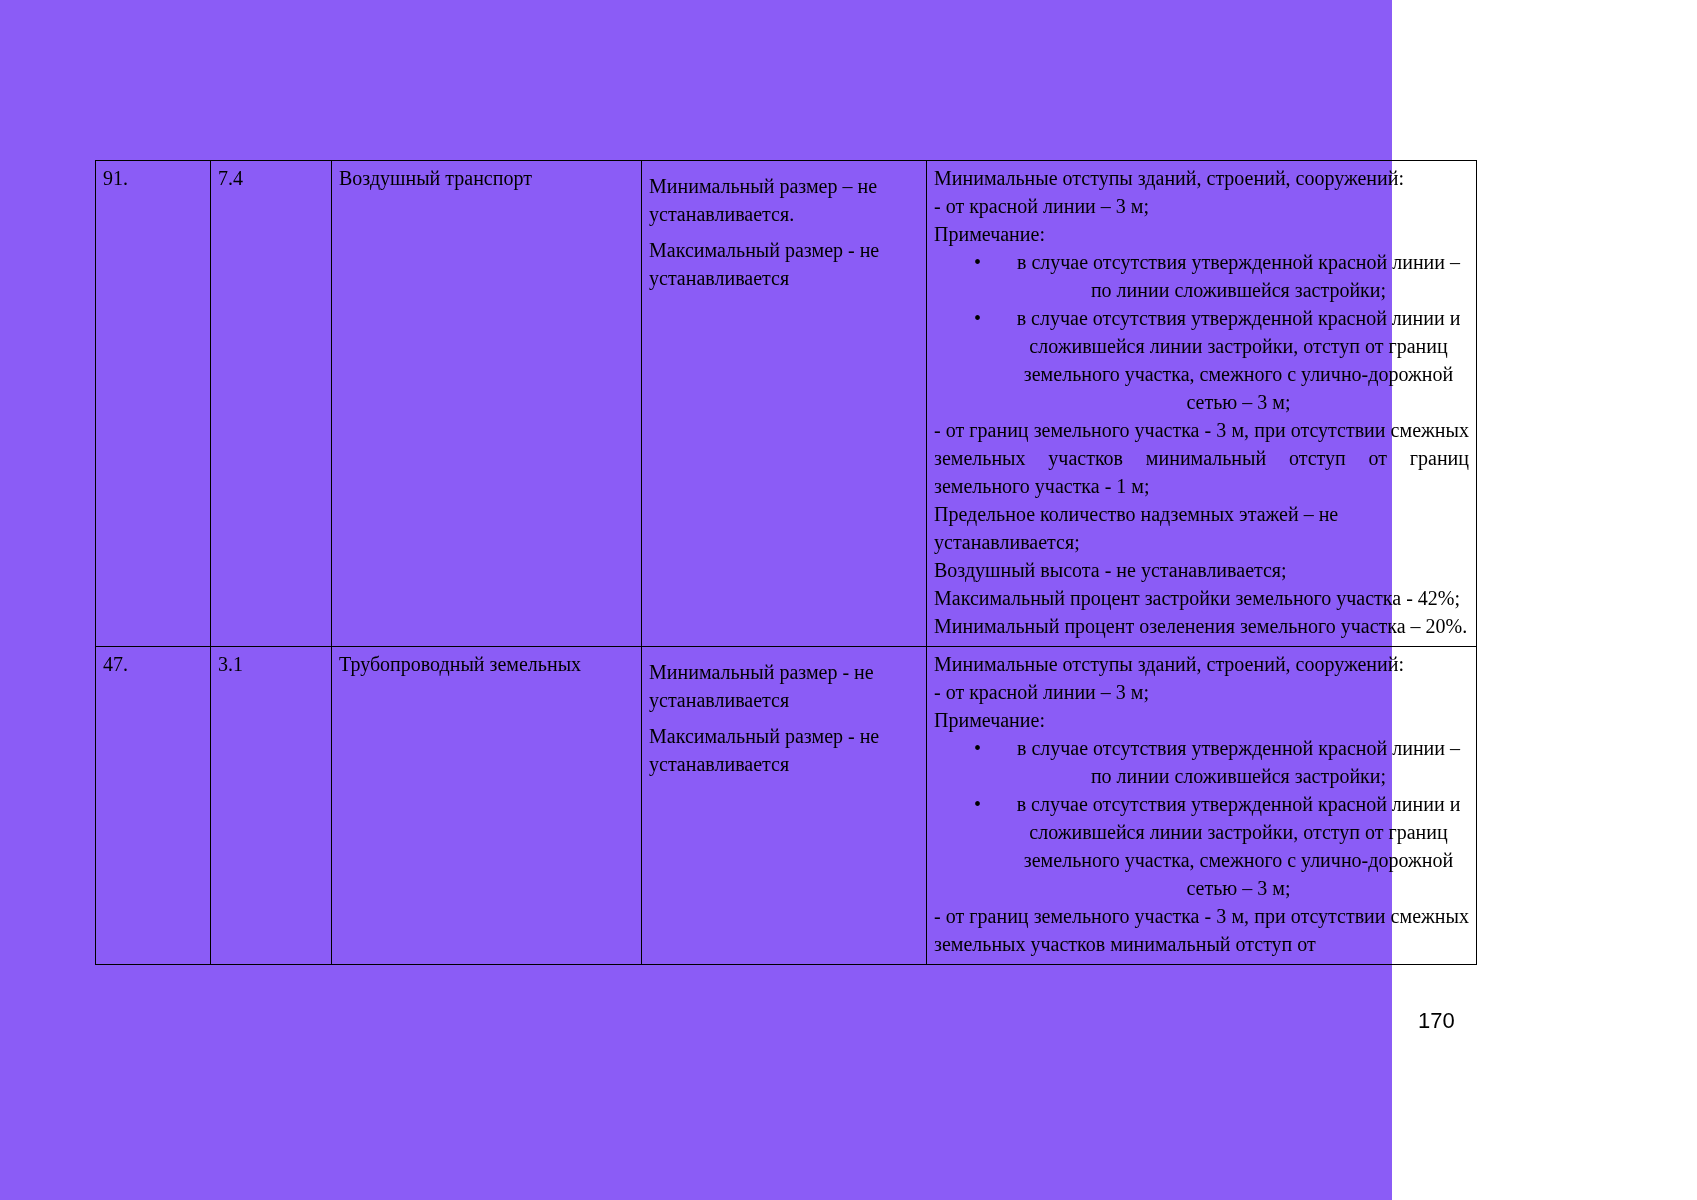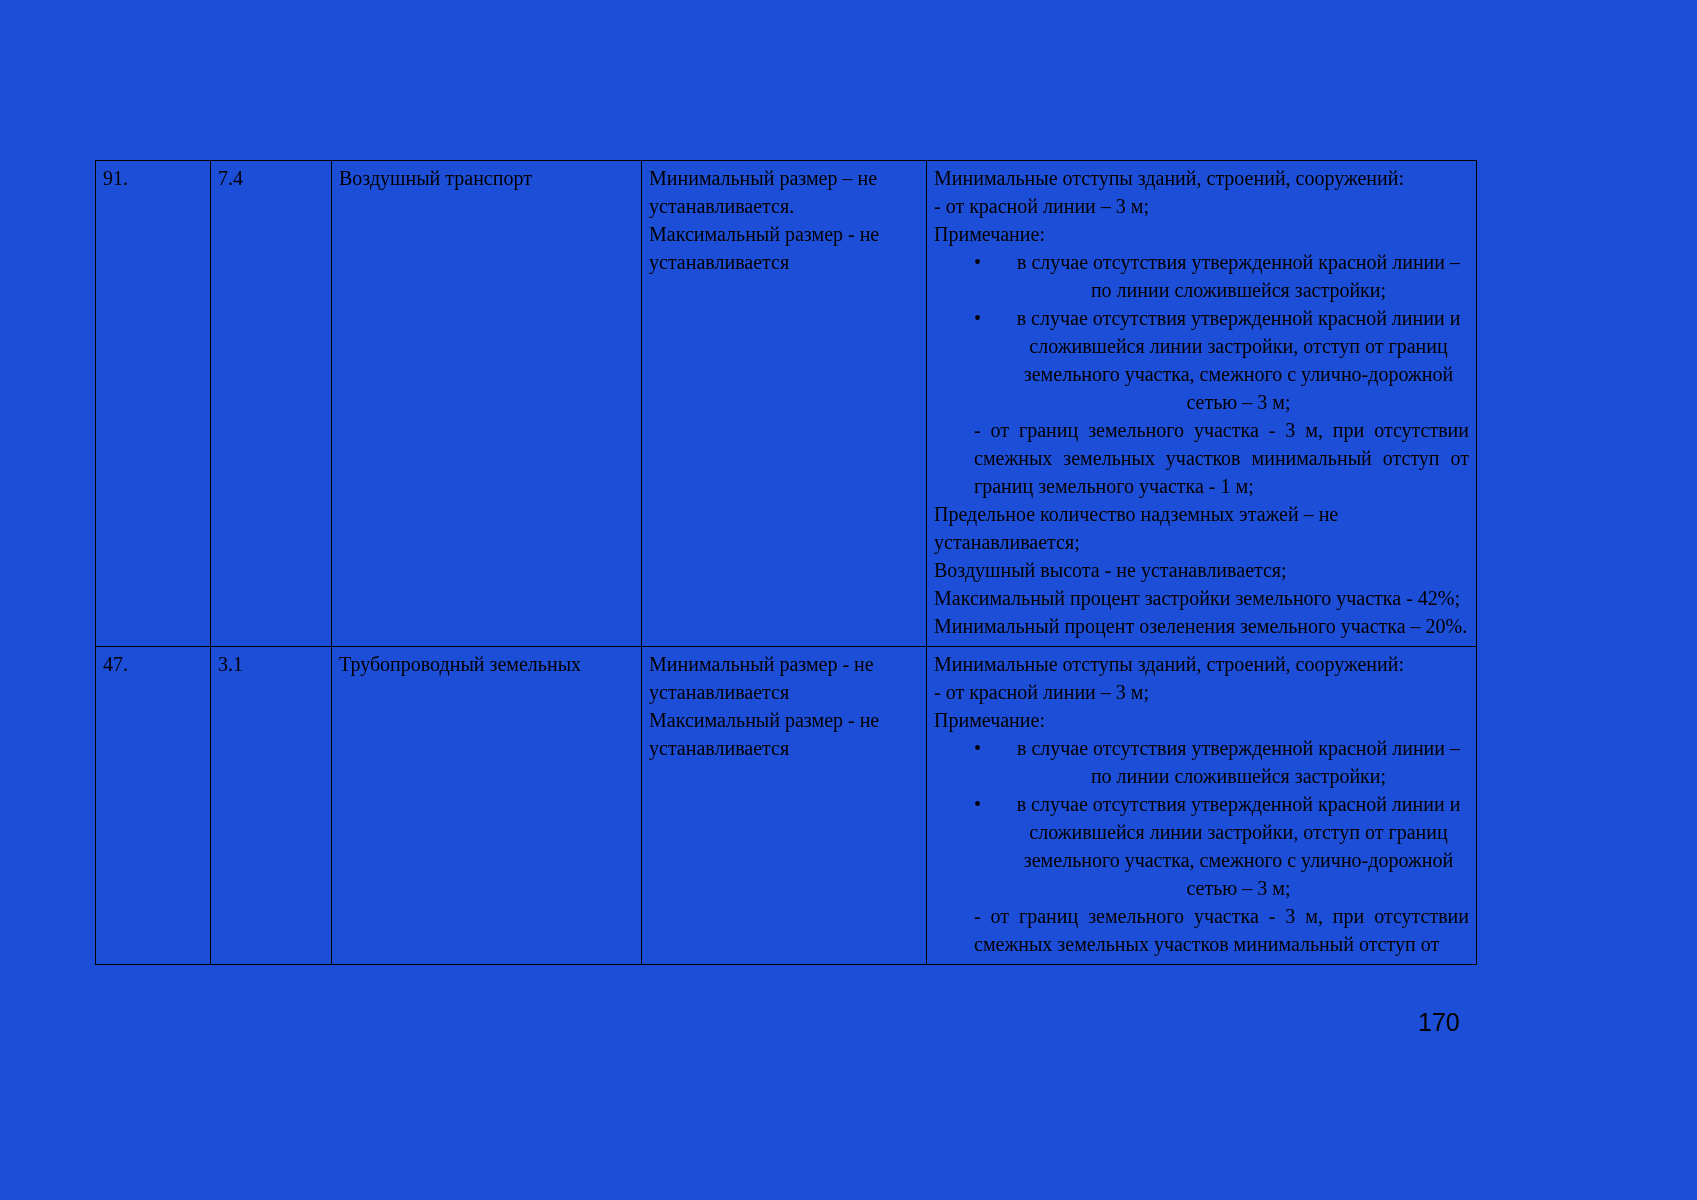--- a/index.html
+++ b/index.html
@@ -9,63 +9,63 @@
   }
   body {
     width: 1697px;
     height: 1200px;
     overflow: hidden;
     font-family: "Liberation Serif", serif;
     color: #000000;
   }
   .page {
     position: relative;
-    width: 1697px;
+    width: 1392px;
     height: 1200px;
-    background: #1d4ed8;
+    background: #8b5cf6;
   }
   table.doc-table {
     position: absolute;
     left: 95px;
     top: 160px;
     width: 1381px;
     border-collapse: collapse;
     table-layout: fixed;
     font-size: 20px;
     line-height: 28px;
   }
   table.doc-table td {
     border: 1px solid #000000;
     vertical-align: top;
     padding: 3px 7px 6px 7px;
     word-wrap: break-word;
   }
   td.c-num { padding-left: 22px; }
   td.c-code { padding-left: 12px; }
   .para { text-align: left; }
-  .para.justify { text-align: justify; margin-left: 40px; }
-  .size-par { text-align: left; }
+  .para.justify { text-align: justify; }
+  .size-par { text-align: left; margin-top: 8px; }
   .bullet {
     position: relative;
     padding-left: 74px;
     text-align: center;
   }
   .bullet::before {
     content: "\2022";
     position: absolute;
     left: 40px;
     top: 0;
     font-size: 20px;
   }
   .page-num {
     position: absolute;
     left: 1418px;
     top: 1008px;
     font-family: "Liberation Sans", sans-serif;
-    font-size: 25px;
+    font-size: 22px;
     color: #000000;
   }
 </style>
 </head>
 <body>
 
 <div class="page">
 
   <table class="doc-table">
     <colgroup>

